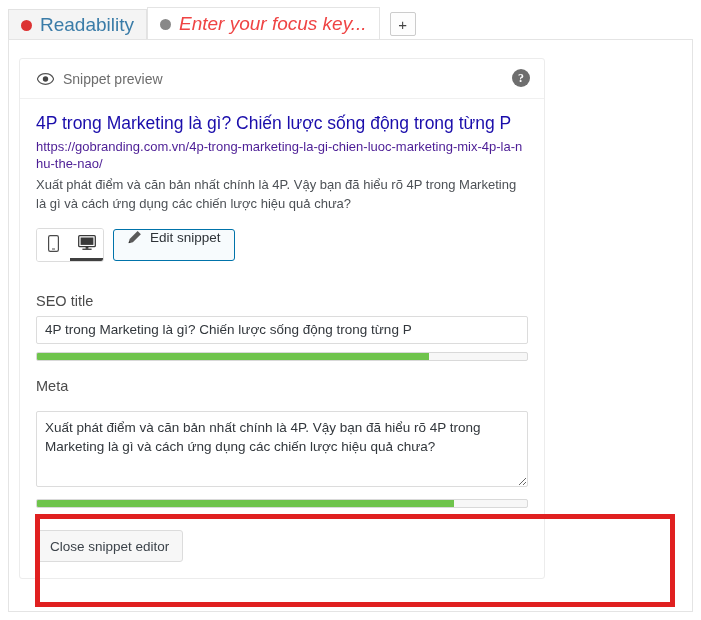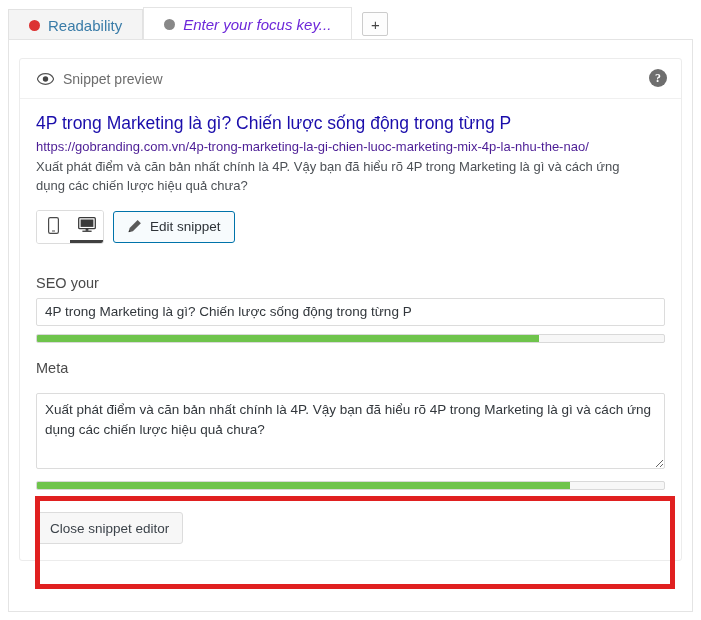--- a/index.html
+++ b/index.html
@@ -25,25 +25,25 @@
     height: 32px;
     display: flex;
     align-items: flex-end;
   }
   .tab {
     height: 31px;
     box-sizing: border-box;
     display: flex;
     align-items: center;
     gap: 8px;
-    padding: 0 20px;
+    padding: 0 12px;
     border: 1px solid #e2e2e2;
     border-bottom: none;
     background: #f4f4f4;
-    font-size: 15px;
+    font-size: 19px;
     cursor: pointer;
     position: relative;
     top: 1px;
   }
   .tab.active {
     background: #ffffff;
     border-color: #e4e4e4;
     height: 33px;
   }
   .tab-dot {
@@ -51,21 +51,21 @@
     height: 11px;
     border-radius: 50%;
     display: inline-block;
     flex: none;
   }
   .tab-label {
     white-space: nowrap;
     color: #3a7ca8;
   }
   .tab.active .tab-label {
-    color: #6d28d9;
+    color: #ef4444;
     font-style: italic;
   }
   .tab-add {
     width: 26px;
     height: 24px;
     margin-left: 10px;
     margin-bottom: 3px;
     border: 1px solid #ccc;
     background: #fdfdfd;
     border-radius: 2px;
@@ -86,21 +86,21 @@
     width: 685px;
     height: 573px;
     box-sizing: border-box;
     background: #ffffff;
     border: 1px solid #e4e4e4;
   }
   .card {
     position: absolute;
     left: 10px;
     top: 18px;
-    width: 663px;
+    width: 526px;
     background: #ffffff;
     border: 1px solid #ececec;
     border-radius: 3px;
     box-sizing: border-box;
   }
 
   
   .card-header {
     position: relative;
     height: 39px;
@@ -177,21 +177,20 @@
     align-items: center;
     justify-content: center;
     cursor: pointer;
     border-bottom: 3px solid transparent;
     box-sizing: border-box;
     background: #fff;
   }
   .device-btn.selected { border-bottom-color: #404040; }
   .edit-snippet-btn {
     display: flex;
-    align-items: center;
     gap: 8px;
     height: 32px;
     padding: 0 13px;
     box-sizing: border-box;
     border: 1px solid #0073aa;
     border-radius: 3px;
     background: #f7fbfd;
     color: #2e3338;
     font-size: 13.5px;
     cursor: pointer;
@@ -336,21 +335,21 @@
             <span>Edit snippet</span>
           </div>
         </div>
       </div>
 
       <div class="fields">
 
         <div class="red-box" style="border-color: rgb(224, 32, 32);"></div>
 
         <div class="field">
-          <div class="field-label">SEO your</div>
+          <div class="field-label">SEO title</div>
           <input class="text-input" type="text" value="4P trong Marketing là gì? Chiến lược sống động trong từng P" style="">
           <div class="progress">
             <div class="progress-fill" style="width: 80%; background: rgb(111, 196, 76);"></div>
           </div>
         </div>
 
         <div class="field">
           <div class="field-label">Meta</div>
         </div>
 

